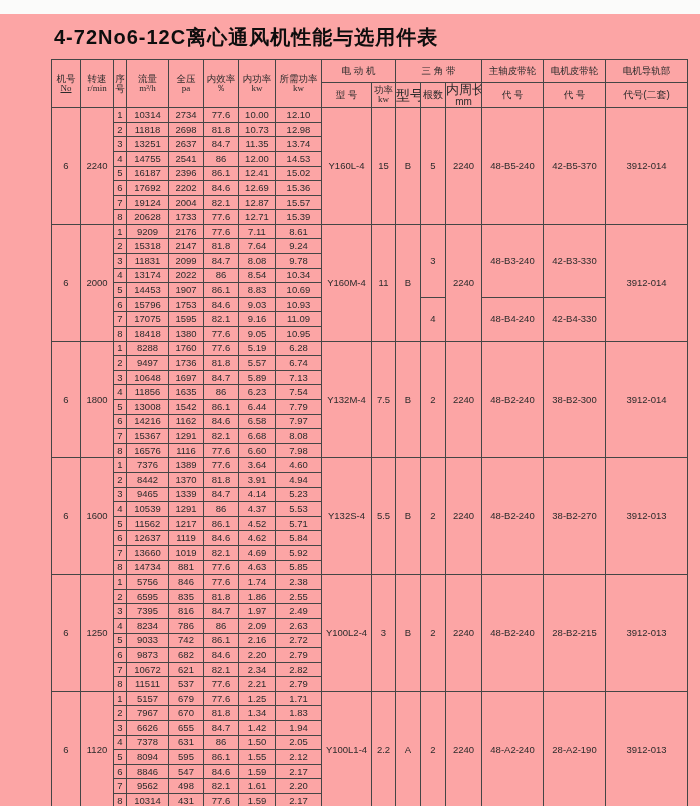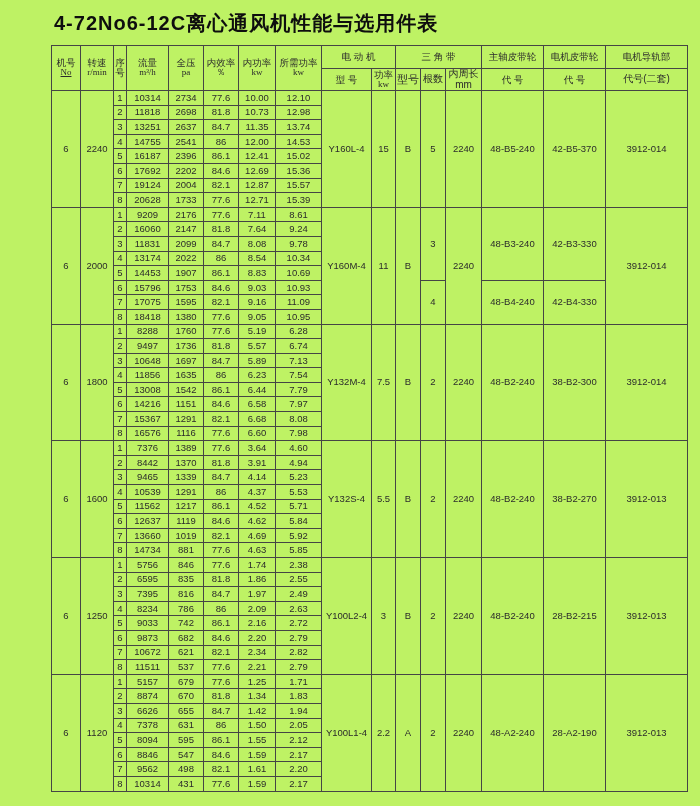--- a/index.html
+++ b/index.html
@@ -1,19 +1,19 @@
 <!DOCTYPE html>
 <html><head>
 <meta charset="utf-8">
 <style>
   * { box-sizing: border-box; margin: 0; padding: 0; }
   html, body { width: 700px; background: #fbfbfa; }
   body { height: 806px; position: relative; overflow: hidden;
          font-family: "Liberation Sans", "DejaVu Sans", sans-serif; color: #262626; }
-  .page { position: absolute; inset: 0; background: #bef264; }
+  .page { position: absolute; inset: 0; background: #fca5a5; margin-top: 14px; }
   .title { position: absolute; left: 54px; top: 10px; font-size: 20px; font-weight: bold;
            color: #0e0e0e; letter-spacing: 1px; white-space: nowrap; }
   table.spec { position: absolute; left: 51px; top: 45px; width: 636px;
                border-collapse: collapse; table-layout: fixed; }
   table.spec td { border: 1px solid #454545; text-align: center; vertical-align: middle;
                   font-size: 9.5px; color: #2b2b2b; padding: 0; line-height: 1.05;
                   white-space: nowrap; overflow: hidden; }
   thead tr.h1 td { height: 23px; }
   thead tr.h2 td { height: 22px; }
   thead td { font-size: 10.5px; color: #1f1f1f; }
@@ -88,24 +88,24 @@
         <td>主轴皮带轮</td>
         <td>电机皮带轮</td>
         <td>电机导轨部</td>
       </tr>
       <tr class="h2">
         <td>型 号</td>
         <td class="tight">
           <div style="font-size:9.5px">功率</div>
           <div class="unit">kw</div>
         </td>
-        <td style="font-size:11px">型号</td>
+        <td style="font-size:14px">型号</td>
         <td style="font-size:10px">根数</td>
         <td class="tight">
-          <div style="font-size:10px">内周长</div>
+          <div style="font-size:13px">内周长</div>
           <div style="font-size:10px">mm</div>
         </td>
         <td>代 号</td>
         <td>代 号</td>
         <td style="font-size:10px">代号(二套)</td>
       </tr>
     </thead>
     <tbody>
         <tr class="block-first">
           <td rowspan="8" class="group">6</td>
@@ -194,21 +194,21 @@
           <td rowspan="8" class="group">11</td>
           <td rowspan="8" class="group">B</td>
           <td rowspan="5" class="group">3</td>
           <td rowspan="8" class="group">2240</td>
           <td rowspan="5" class="group">48-B3-240</td>
           <td rowspan="5" class="group">42-B3-330</td>
           <td rowspan="8" class="group">3912-014</td>
         </tr>
         <tr>
           <td>2</td>
-          <td>16060</td>
+          <td>15318</td>
           <td>2147</td>
           <td>81.8</td>
           <td>7.64</td>
           <td>9.24</td>
         </tr>
         <tr>
           <td>3</td>
           <td>11831</td>
           <td>2099</td>
           <td>84.7</td>
@@ -304,21 +304,21 @@
           <td>5</td>
           <td>13008</td>
           <td>1542</td>
           <td>86.1</td>
           <td>6.44</td>
           <td>7.79</td>
         </tr>
         <tr>
           <td>6</td>
           <td>14216</td>
-          <td>1151</td>
+          <td>1162</td>
           <td>84.6</td>
           <td>6.58</td>
           <td>7.97</td>
         </tr>
         <tr>
           <td>7</td>
           <td>15367</td>
           <td>1291</td>
           <td>82.1</td>
           <td>6.68</td>
@@ -493,21 +493,21 @@
           <td rowspan="8" class="group">2.2</td>
           <td rowspan="8" class="group">A</td>
           <td rowspan="8" class="group">2</td>
           <td rowspan="8" class="group">2240</td>
           <td rowspan="8" class="group">48-A2-240</td>
           <td rowspan="8" class="group">28-A2-190</td>
           <td rowspan="8" class="group">3912-013</td>
         </tr>
         <tr>
           <td>2</td>
-          <td>8874</td>
+          <td>7967</td>
           <td>670</td>
           <td>81.8</td>
           <td>1.34</td>
           <td>1.83</td>
         </tr>
         <tr>
           <td>3</td>
           <td>6626</td>
           <td>655</td>
           <td>84.7</td>

